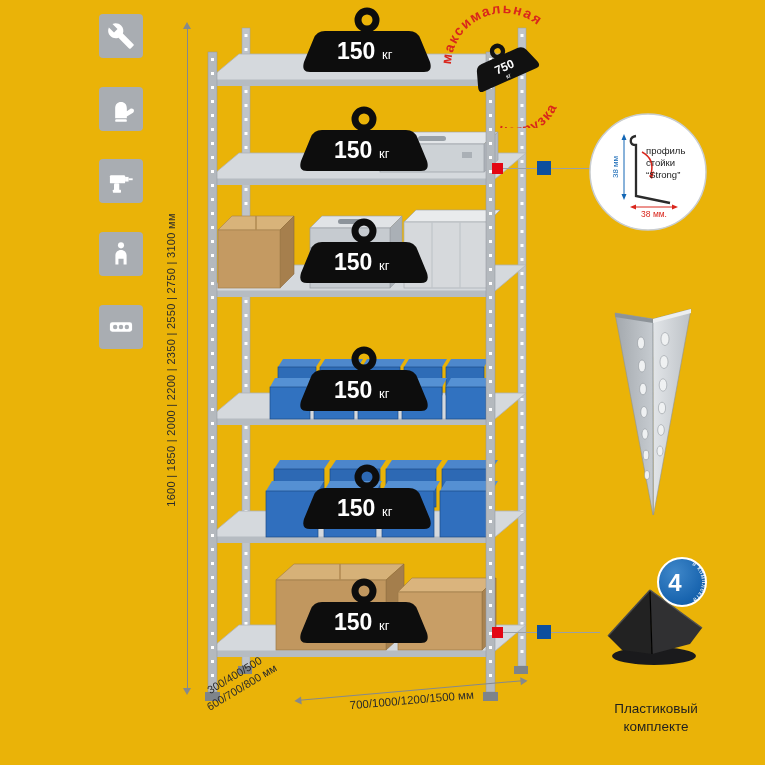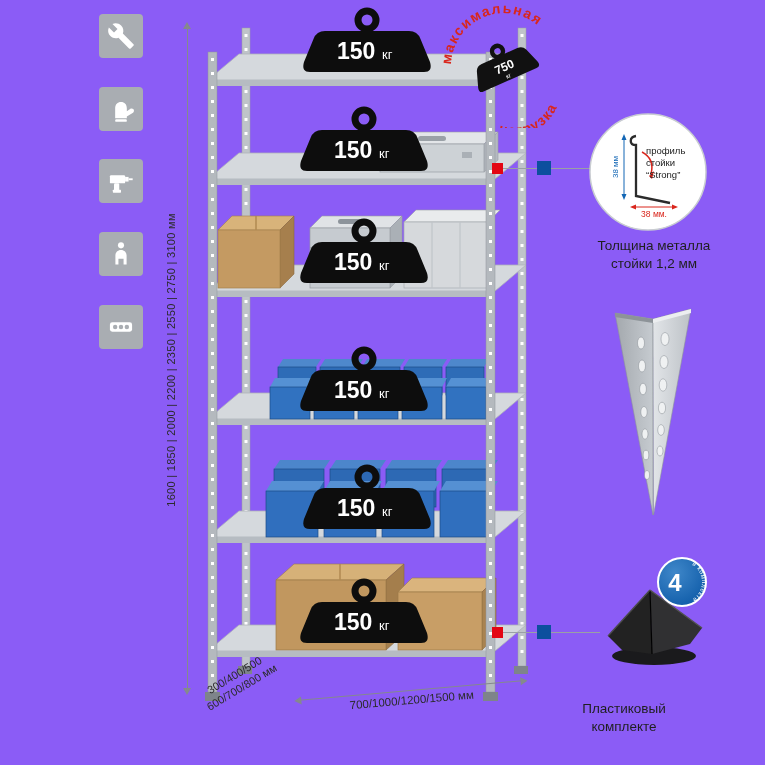--- a/index.html
+++ b/index.html
@@ -1,16 +1,16 @@
 <!DOCTYPE html>
 <html><head>
 <meta charset="utf-8">
 <style>
   html,body{margin:0;padding:0;background:#fff;}
-  .page{position:relative;width:765px;height:765px;background:#8b5cf6;overflow:hidden;
+  .page{position:relative;width:765px;height:765px;background:#eab308;overflow:hidden;
         font-family:"Liberation Sans",sans-serif;color:#1f1f1f;}
   svg{font-family:"Liberation Sans",sans-serif;}
   .icon-box{position:absolute;left:99px;width:44px;height:44px;background:#a9adb2;
             border-radius:4px;display:flex;align-items:center;justify-content:center;}
   .dim-line-v{position:absolute;left:187px;top:28px;height:660px;width:0;border-left:1px solid #85898d;}
   .tri{position:absolute;width:0;height:0;}
   .tri-up{border-left:4px solid transparent;border-right:4px solid transparent;border-bottom:7px solid #85898d;}
   .tri-down{border-left:4px solid transparent;border-right:4px solid transparent;border-top:7px solid #85898d;}
   .tri-left{border-top:4px solid transparent;border-bottom:4px solid transparent;border-right:7px solid #85898d;}
   .tri-right{border-top:4px solid transparent;border-bottom:4px solid transparent;border-left:7px solid #85898d;}
@@ -321,24 +321,20 @@
       <polygon points="44,97 50,94.5 50,99.5" fill="#d9261c"></polygon>
       <polygon points="92,97 86,94.5 86,99.5" fill="#d9261c"></polygon>
     </g>
     <text transform="translate(32 57) rotate(-90)" font-size="8" fill="#1266b5" text-anchor="middle">38 мм</text>
     <text x="68" y="107" font-size="8.5" fill="#d9261c" text-anchor="middle">38 мм.</text>
     <text x="60" y="44" font-size="9.5" fill="#222">профиль</text>
     <text x="60" y="56" font-size="9.5" fill="#222">стойки</text>
     <text x="60" y="68" font-size="9.5" fill="#222">“Strong”</text>
   </svg>
 
-  <div class="caption" style="left:576px;top:237px;width:156px">
-    <div>Толщина металла</div>
-    <div>стойки 1,2 мм</div>
-  </div>
 
   <svg class="abs" style="left:597px;top:303px" width="112" height="228" viewBox="0 0 112 228">
     <defs>
       <linearGradient id="gradL" x1="0" y1="0" x2="1" y2="0">
         <stop offset="0" stop-color="#a3a8ad"></stop>
           <stop offset="1" stop-color="#c6cbd0"></stop>
       </linearGradient>
       <linearGradient id="gradR" x1="0" y1="0" x2="1" y2="0">
         <stop offset="0" stop-color="#e2e5e8"></stop>
           <stop offset="1" stop-color="#bcc1c6"></stop>
@@ -382,21 +378,21 @@
       </radialGradient>
       <path id="badgeArc" d="M31.2 6.7 A20 20 0 0 1 31.2 45.3"></path>
     </defs>
     <circle cx="26" cy="26" r="24" fill="url(#badgeGrad)" stroke="#fff" stroke-width="2"></circle>
     <text x="19" y="35" font-size="24" font-weight="bold" fill="#fff" text-anchor="middle">4</text>
     <text font-size="6.2" fill="#fff" letter-spacing="0.6" text-anchor="middle">
       <textPath href="#badgeArc" startOffset="50%">в комплекте</textPath>
     </text>
   </svg>
 
-  <div class="caption" style="left:552px;top:700px;width:144px">
+  <div class="caption" style="left:584px;top:700px;width:144px">
     <div>Пластиковый</div>
     <div>комплекте</div>
   </div>
 
   <div class="depth-label">
     <div>300/400/500</div>
     <div>600/700/800 мм</div>
   </div>
 
   <div class="width-dim">

